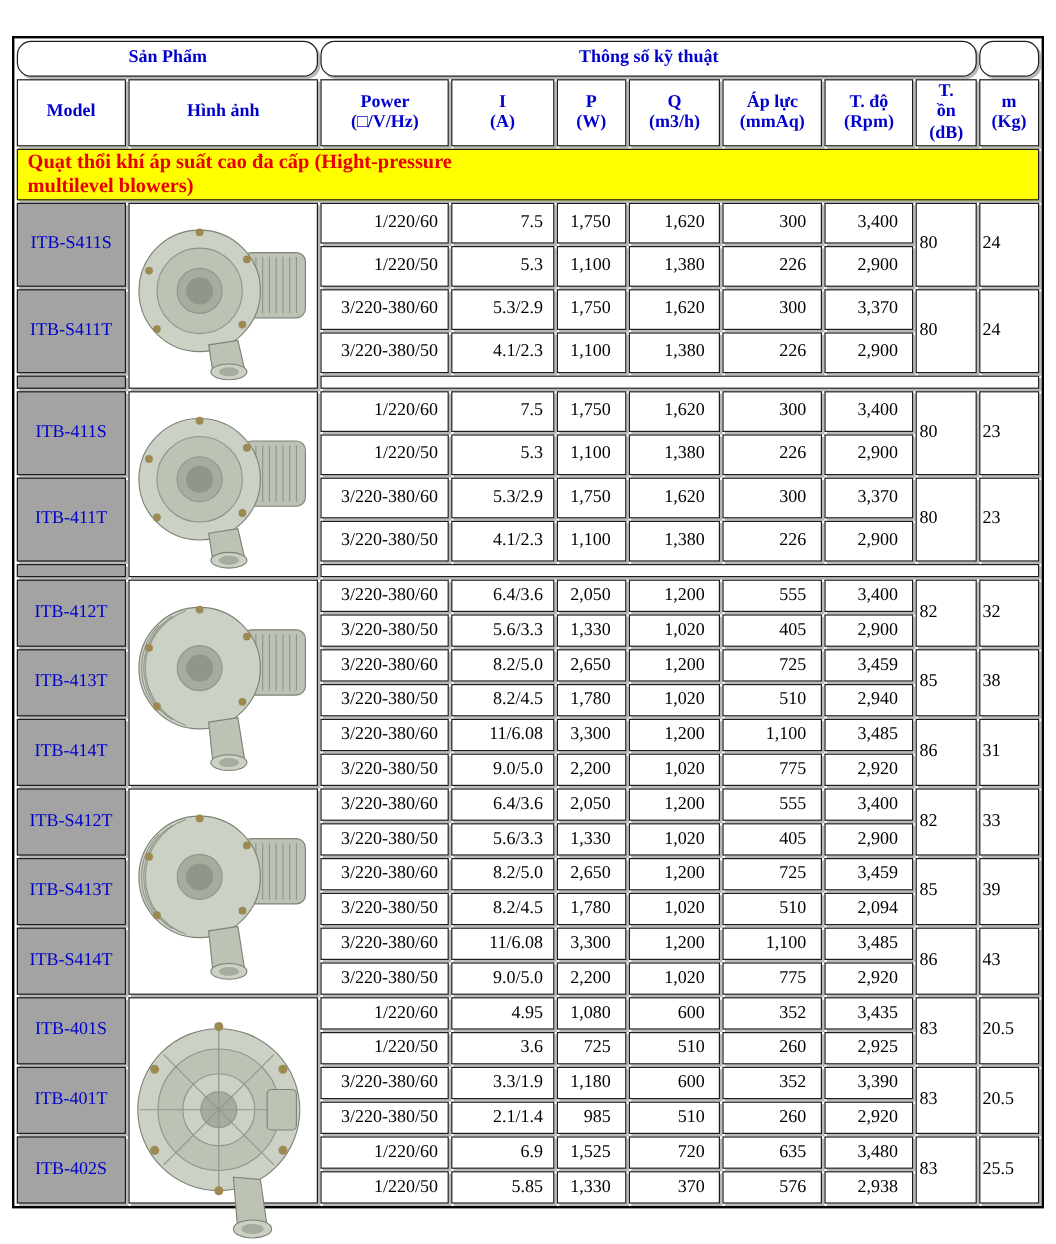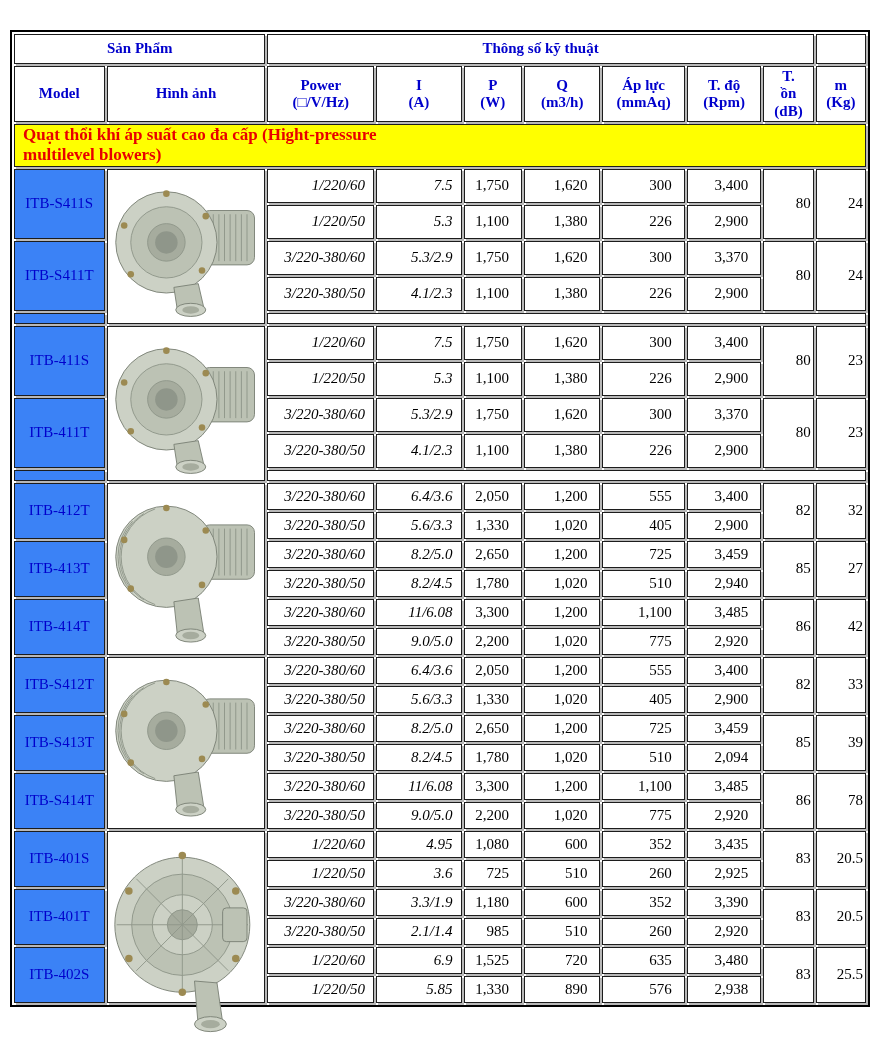--- a/index.html
+++ b/index.html
@@ -12,40 +12,40 @@
     border-collapse:separate;border-spacing:2px;
     border:2px solid #000;table-layout:fixed;background:#ffffff;
   }
   td{
     box-sizing:border-box;
     border:1px solid #1c1c1c;
     box-shadow:2px 2px 0 rgba(125,125,125,.55);
     font-size:15px;color:#000;padding:0 6px;vertical-align:middle;
     overflow:visible;background:#ffffff;
   }
-  tr.h1>td{height:30px;}
+  tr.h1>td{height:30px;border-radius:12px;}
   tr.h2>td{height:56px;}
   tr.bannerRow>td{height:42px;}
   tr.rA>td{height:34px;}
   tr.rB>td{height:27px;}
   tr.rEmpty>td{height:11px;}
   .hdr{
     color:#0000CC;font-weight:bold;text-align:center;
     white-space:pre-line;line-height:1.15;
   }
   .banner{
     background:#FFFF00;color:#E80000;font-weight:bold;font-size:17px;
     text-align:left;padding-left:8px;white-space:pre-line;line-height:1.2;
   }
   .model{
-    background:#3b82f6;color:#0000CC;text-align:center;font-size:15px;
+    background:#a3a3a3;color:#0000CC;text-align:center;font-size:15px;
   }
   .num{text-align:right;padding-right:12px;}
-  .pw,.cur{padding-right:8px;font-style:italic;}
-  .ctr{text-align:right;padding:0 2px;}
+  .pw,.cur{padding-right:8px;}
+  .ctr{text-align:left;padding:0 2px;}
   .imgcell{position:relative;padding:0;}
   .photo{position:absolute;left:4px;top:4px;}
 </style>
 </head>
 <body>
 
 <div class="page">
   <table class="spec">
     <colgroup>
       <col style="width:90px">
@@ -280,40 +280,40 @@
         </tr>
         <tr class="rB">
           <td class="model" rowspan="2">ITB-413T</td>
           <td class="num pw">3/220-380/60</td>
           <td class="num cur">8.2/5.0</td>
           <td class="num">2,650</td>
           <td class="num">1,200</td>
           <td class="num">725</td>
           <td class="num">3,459</td>
           <td class="ctr" rowspan="2">85</td>
-          <td class="ctr" rowspan="2">27</td>
+          <td class="ctr" rowspan="2">38</td>
         </tr>
         <tr class="rB">
           <td class="num pw">3/220-380/50</td>
           <td class="num cur">8.2/4.5</td>
           <td class="num">1,780</td>
           <td class="num">1,020</td>
           <td class="num">510</td>
           <td class="num">2,940</td>
         </tr>
         <tr class="rB">
           <td class="model" rowspan="2">ITB-414T</td>
           <td class="num pw">3/220-380/60</td>
           <td class="num cur">11/6.08</td>
           <td class="num">3,300</td>
           <td class="num">1,200</td>
           <td class="num">1,100</td>
           <td class="num">3,485</td>
           <td class="ctr" rowspan="2">86</td>
-          <td class="ctr" rowspan="2">42</td>
+          <td class="ctr" rowspan="2">31</td>
         </tr>
         <tr class="rB">
           <td class="num pw">3/220-380/50</td>
           <td class="num cur">9.0/5.0</td>
           <td class="num">2,200</td>
           <td class="num">1,020</td>
           <td class="num">775</td>
           <td class="num">2,920</td>
         </tr>
         <tr class="rB">
@@ -385,21 +385,21 @@
         </tr>
         <tr class="rB">
           <td class="model" rowspan="2">ITB-S414T</td>
           <td class="num pw">3/220-380/60</td>
           <td class="num cur">11/6.08</td>
           <td class="num">3,300</td>
           <td class="num">1,200</td>
           <td class="num">1,100</td>
           <td class="num">3,485</td>
           <td class="ctr" rowspan="2">86</td>
-          <td class="ctr" rowspan="2">78</td>
+          <td class="ctr" rowspan="2">43</td>
         </tr>
         <tr class="rB">
           <td class="num pw">3/220-380/50</td>
           <td class="num cur">9.0/5.0</td>
           <td class="num">2,200</td>
           <td class="num">1,020</td>
           <td class="num">775</td>
           <td class="num">2,920</td>
         </tr>
         <tr class="rB">
@@ -472,19 +472,19 @@
           <td class="num">720</td>
           <td class="num">635</td>
           <td class="num">3,480</td>
           <td class="ctr" rowspan="2">83</td>
           <td class="ctr" rowspan="2">25.5</td>
         </tr>
         <tr class="rB">
           <td class="num pw">1/220/50</td>
           <td class="num cur">5.85</td>
           <td class="num">1,330</td>
-          <td class="num">890</td>
+          <td class="num">370</td>
           <td class="num">576</td>
           <td class="num">2,938</td>
         </tr>
       </tbody>
   </table>
 </div>
 
 </body></html>

